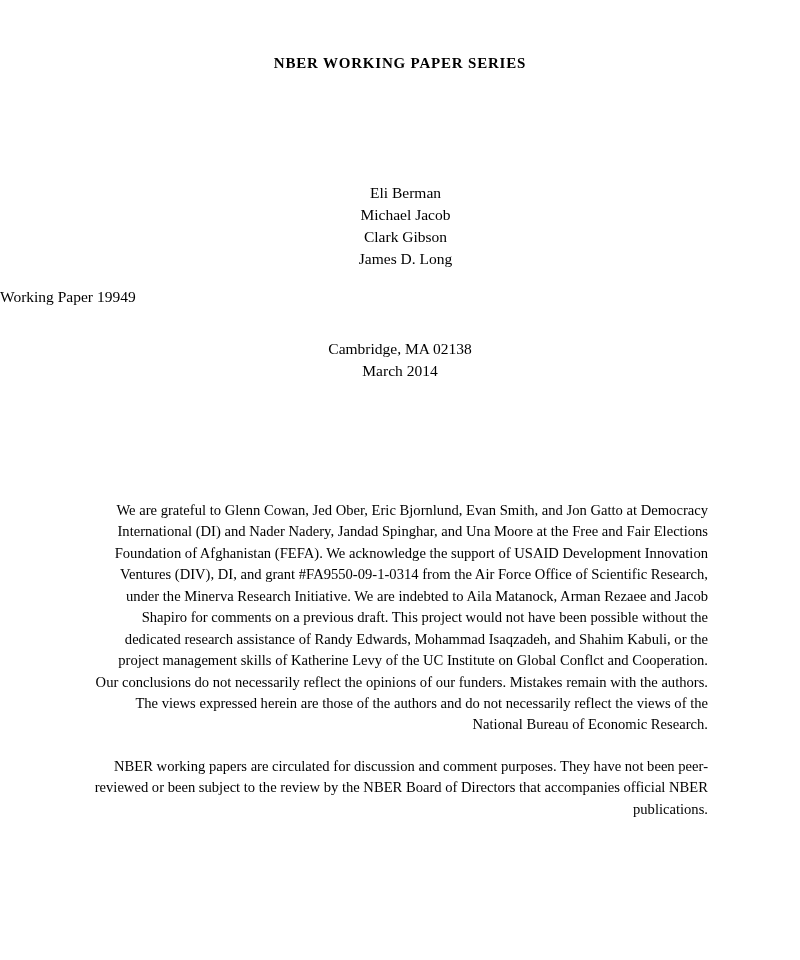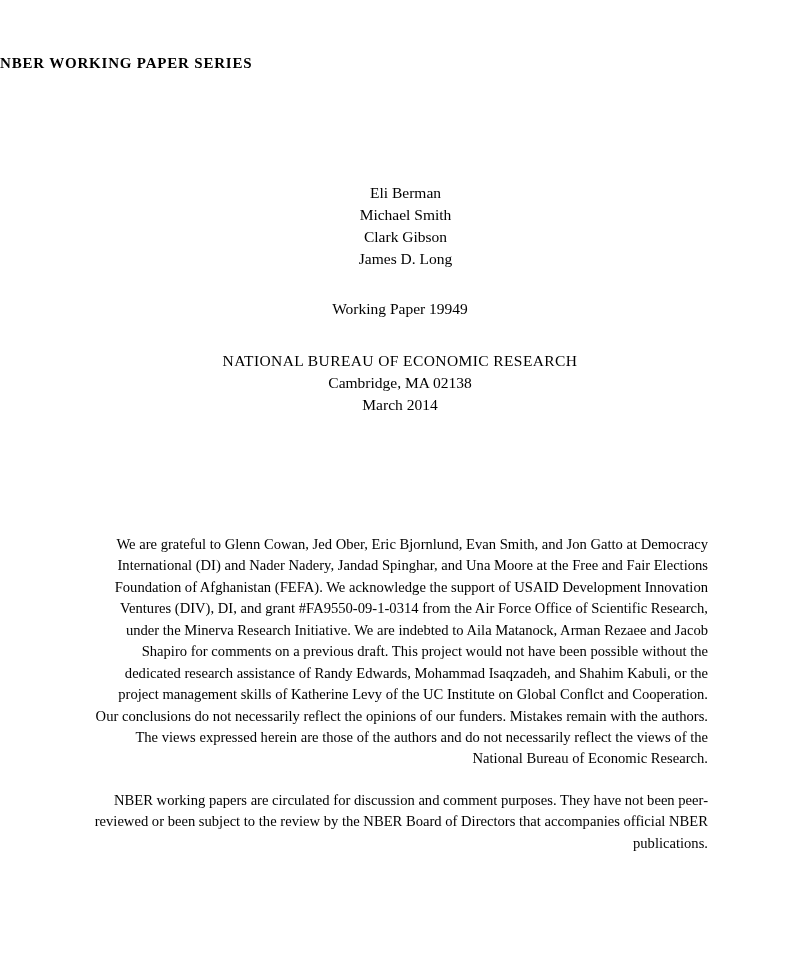--- a/index.html
+++ b/index.html
@@ -16,20 +16,21 @@
     overflow: hidden;
   }
   .page {
     width: 800px;
     height: 960px;
     box-sizing: border-box;
     padding: 0;
     position: relative;
   }
   .series-header {
+    text-align: center;
     font-size: 15px;
     font-weight: bold;
     letter-spacing: 0.8px;
     margin-top: 55px;
   }
   .title-block {
     text-align: center;
     margin-top: 110px;
   }
   .paper-title {
@@ -40,22 +41,22 @@
     text-align: center;
     margin-top: 26px;
     font-size: 15.5px;
     line-height: 1.42;
   }
   .author-line {
     display: block;
     padding-left: 11px;
   }
   .wp-block {
-    text-align: center;
-    margin-top: 28px;
+    text-align: left;
+    margin-top: 16px;
     font-size: 15.5px;
     line-height: 1.42;
   }
   .inst-block {
     text-align: center;
     margin-top: 30px;
     font-size: 15.5px;
     line-height: 1.42;
   }
   .inst-name {
@@ -82,31 +83,30 @@
 <body>
 
 <div class="page">
 
   <div class="series-header">NBER WORKING PAPER SERIES</div>
 
   <div class="title-block">
 
     <div class="authors">
       <span class="author-line">Eli Berman</span>
-      <span class="author-line">Michael Smith</span>
+      <span class="author-line">Michael Jacob</span>
       <span class="author-line">Clark Gibson</span>
       <span class="author-line">James D. Long</span>
     </div>
 
     <div class="wp-block">
       <div>Working Paper 19949</div>
     </div>
 
     <div class="inst-block">
-      <div class="inst-name">NATIONAL BUREAU OF ECONOMIC RESEARCH</div>
       <div>Cambridge, MA 02138</div>
       <div>March 2014</div>
     </div>
   </div>
 
   <div class="body-block first">
     <p>We are grateful to Glenn Cowan, Jed Ober, Eric Bjornlund, Evan Smith, and Jon Gatto at Democracy International (DI) and Nader Nadery, Jandad Spinghar, and Una Moore at the Free and Fair Elections Foundation of Afghanistan (FEFA). We acknowledge the support of USAID Development Innovation Ventures (DIV), DI, and grant #FA9550-09-1-0314 from the Air Force Office of Scientific Research, under the Minerva Research Initiative. We are indebted to Aila Matanock, Arman Rezaee and Jacob Shapiro for comments on a previous draft. This project would not have been possible without the dedicated research assistance of Randy Edwards, Mohammad Isaqzadeh, and Shahim Kabuli, or the project management skills of Katherine Levy of the UC Institute on Global Conflct and Cooperation. Our conclusions do not necessarily reflect the opinions of our funders. Mistakes remain with the authors. The views expressed herein are those of the authors and do not necessarily reflect the views of the National Bureau of Economic Research.</p>
   </div>
 
   <div class="body-block next">

